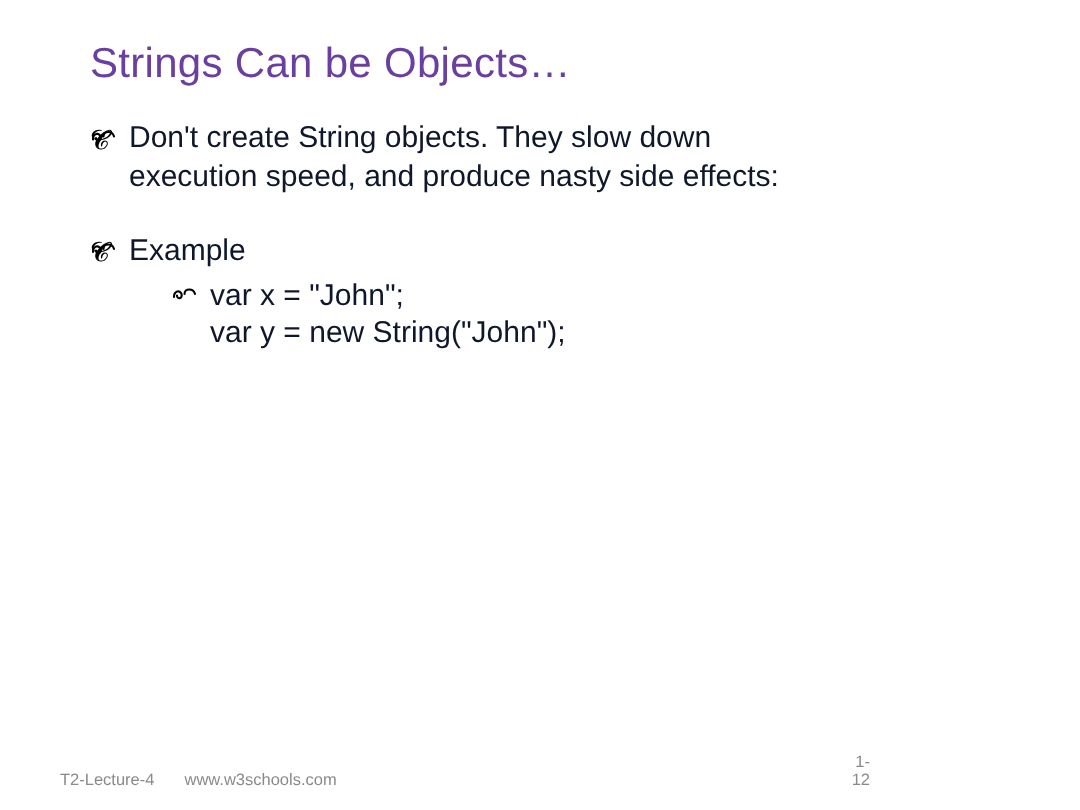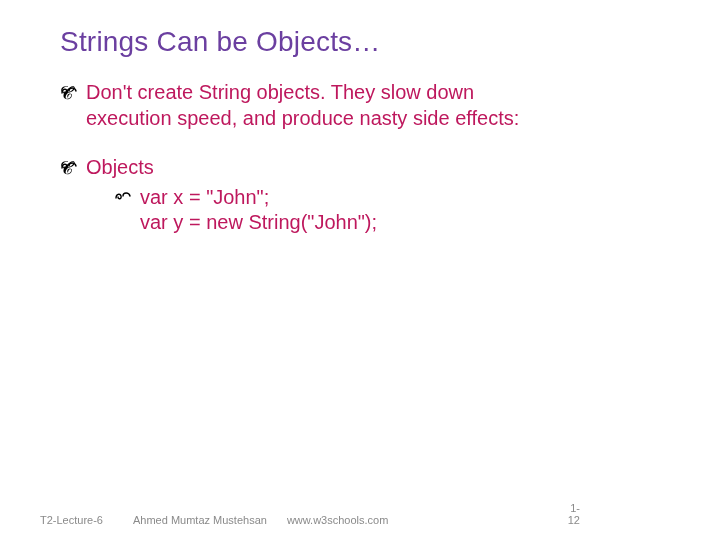--- a/index.html
+++ b/index.html
@@ -18,21 +18,21 @@
   }
   .title{
     font-size:28px;
     color:#6b3fa0;
     margin:0 0 22px 0;
     font-weight:400;
     letter-spacing:0.2px;
   }
   .body-text{
     font-size:20px;
-    color:#be185d;
+    color:#0f172a;
     line-height:1.28;
   }
   .bullet-l1{
     position:relative;
     padding-left:26px;
     margin-bottom:24px;
   }
   .bullet-l1::before{
     content:"\1D4D2"; 
     font-family:serif;
@@ -87,38 +87,37 @@
       </span>
       <span>Don't create String objects. They slow down execution speed, and produce nasty side effects:</span>
     </div>
 
     <div class="bullet-l1">
       <span class="swirl-icon">
         <svg class="sw" viewBox="0 0 18 14">
             <path d="M2 9 C2 5,6 4,7 7 C8 10,4 11,4 8 M9 7 C9 3,15 3,16 7"></path>
           </svg>
       </span>
-      <span>Objects</span>
+      <span>Example</span>
 
       <div class="bullet-l2" style="margin-top:4px">
         <span class="swirl-icon">
           <svg class="sw" viewBox="0 0 18 14">
               <path d="M2 9 C2 5,6 4,7 7 C8 10,4 11,4 8 M9 7 C9 3,15 3,16 7"></path>
             </svg>
         </span>
         <div>var x = "John";</div>
         <div>var y = new String("John");</div>
       </div>
     </div>
 
   </div>
 
   <div class="footer">
-    <div class="left">T2-Lecture-6</div>
-    <div class="mid">Ahmed Mumtaz Mustehsan</div>
+    <div class="left">T2-Lecture-4</div>
     <div class="site">www.w3schools.com</div>
     <div class="page">
       <div>1-</div>
       <div>12</div>
     </div>
   </div>
 
 </div>
 
 </body></html>

